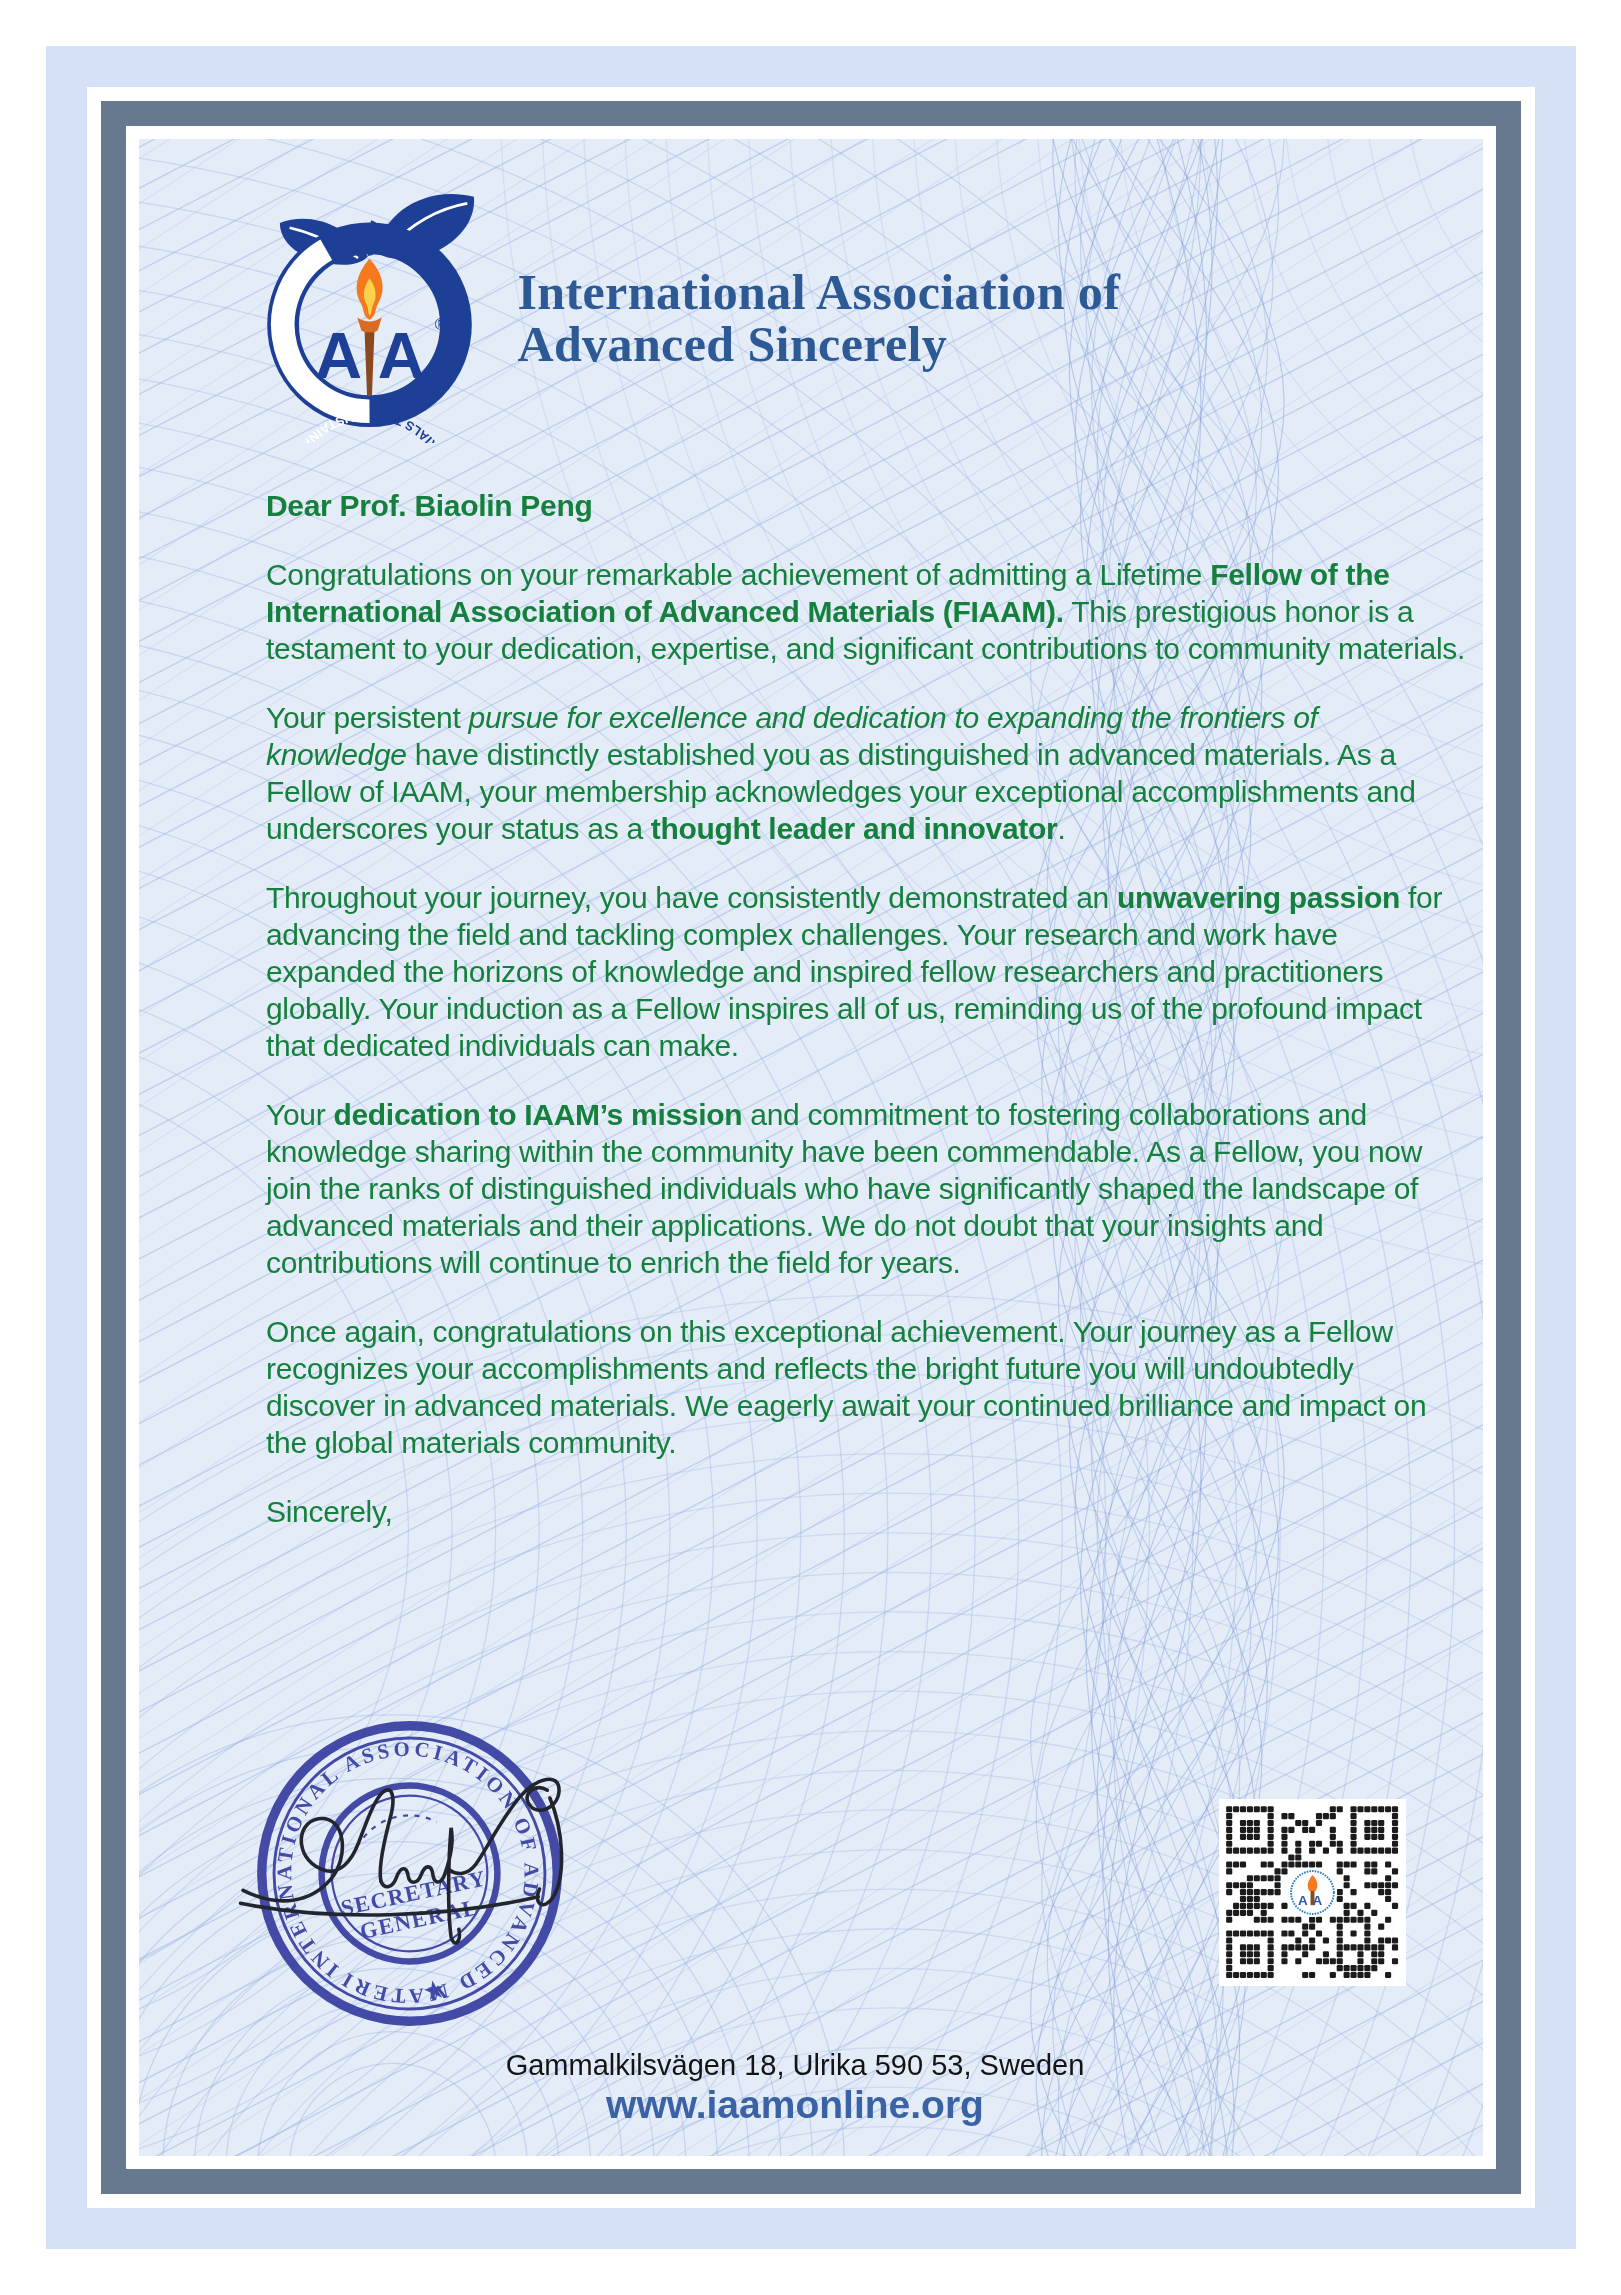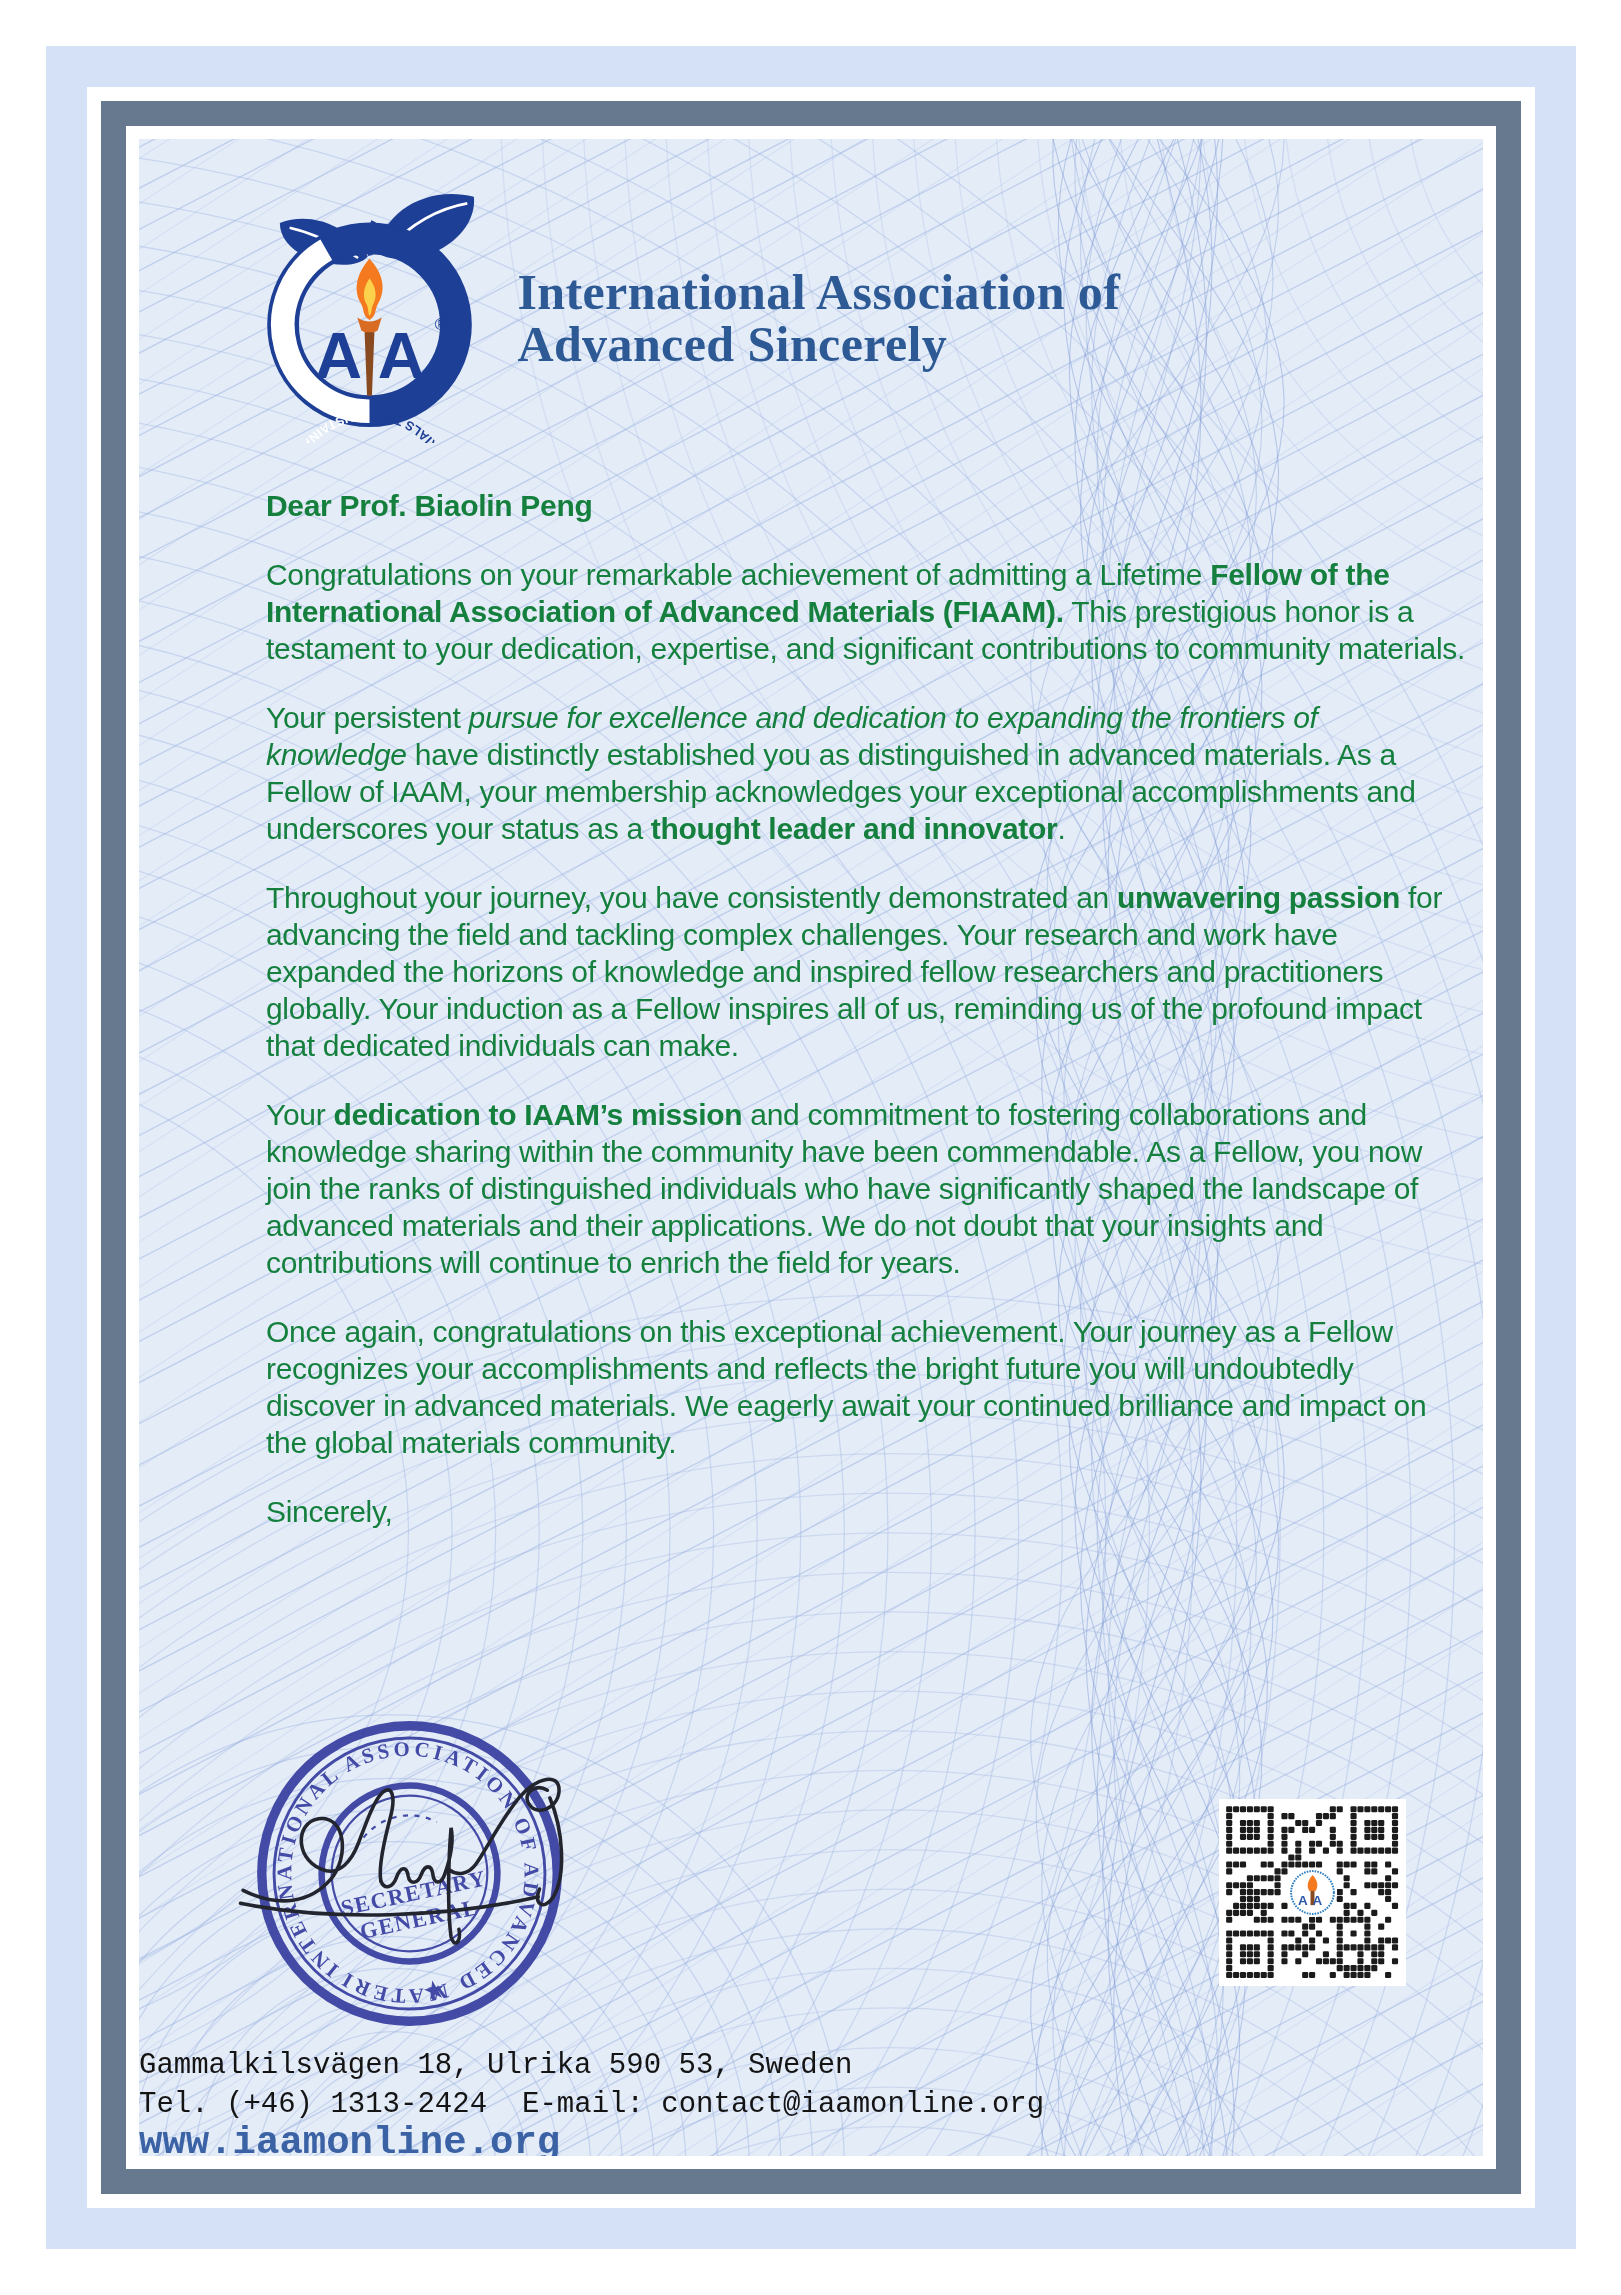--- a/index.html
+++ b/index.html
@@ -23,22 +23,22 @@
   .salutation{font-weight:bold;}
   .b{font-weight:bold;}
   .i{font-style:italic;}
 
   .stamp-area{position:absolute;left:79px;top:1564px;width:507px;height:380px;}
   .stamp-svg{position:absolute;left:33px;top:12px;width:317px;height:317px;opacity:0.93;}
   .signature-svg{position:absolute;left:16px;top:48px;width:364px;height:198px;}
 
   .qr-svg{position:absolute;left:1080px;top:1660px;width:187px;height:187px;}
 
-  .footer{position:absolute;left:0;right:32px;top:1907px;text-align:left;color:#141414;
-          font-size:29px;line-height:39px;font-family:Liberation Mono, monospace;}
+  .footer{position:absolute;left:0;right:32px;top:1907px;text-align:center;color:#141414;
+          font-size:29px;line-height:39px;}
   .footer .website{font-weight:bold;color:#3a62a4;font-size:39px;}
   .footer .tel-email span{display:inline-block;}
   .footer .tel-email .gap{width:35px;}
 </style>
 </head>
 <body>
 
 <div class="page">
   <div class="band-blue">
     <div class="band-white1">
@@ -705,23 +705,20 @@
                 <rect x="209.56" y="218.28" width="7.72" height="7.72" rx="1.6" fill="#1b1b1b"></rect>
                 <circle cx="118" cy="118" r="31" fill="#ffffff"></circle>
                 <circle cx="118" cy="118" r="27" fill="none" stroke="#2e80c4" stroke-width="2.5" stroke-dasharray="2 1.4"></circle>
                 <path d="M 118 96 C 112 103 110 110 114 116 L 122 116 C 126 109 124 102 118 96 Z" fill="#f4791f"></path>
                 <rect x="115.5" y="116" width="5" height="18" fill="#8a4a20"></rect>
                 <text x="118" y="134" text-anchor="middle" font-family="Liberation Sans, sans-serif" font-weight="bold" font-size="17" fill="#2e5aa8" letter-spacing="6">AA</text>
               </svg>
 
             <footer class="footer">
               <div>Gammalkilsvägen 18, Ulrika 590 53, Sweden</div>
-              <div class="tel-email">
-                <span>Tel. (+46) 1313-2424</span><span class="gap"></span><span>E-mail: contact@iaamonline.org</span>
-              </div>
               <div class="website">www.iaamonline.org</div>
             </footer>
 
           </div>
         </div>
       </div>
     </div>
   </div>
 </div>
 

